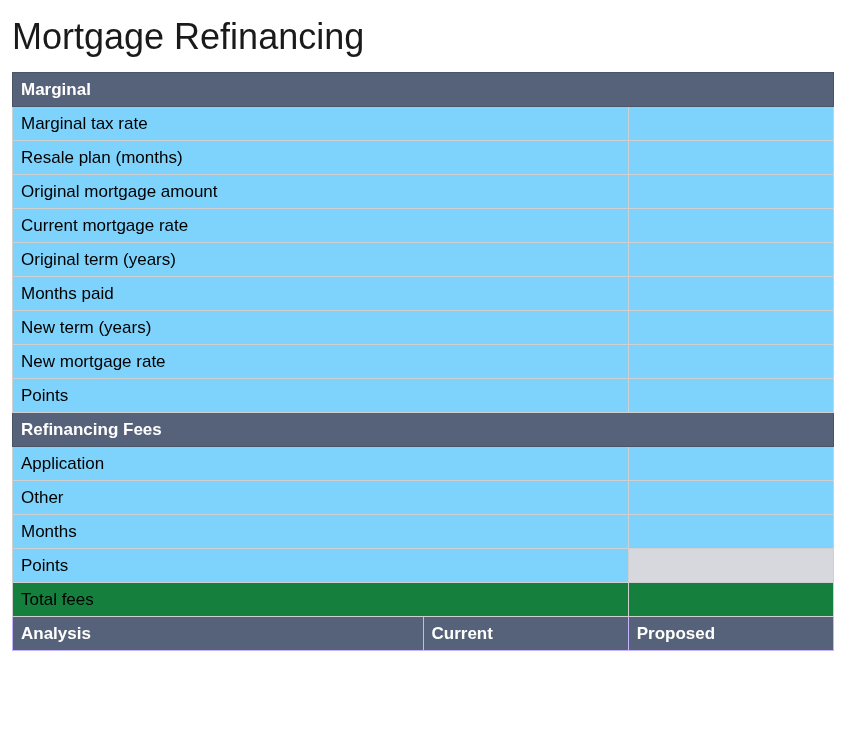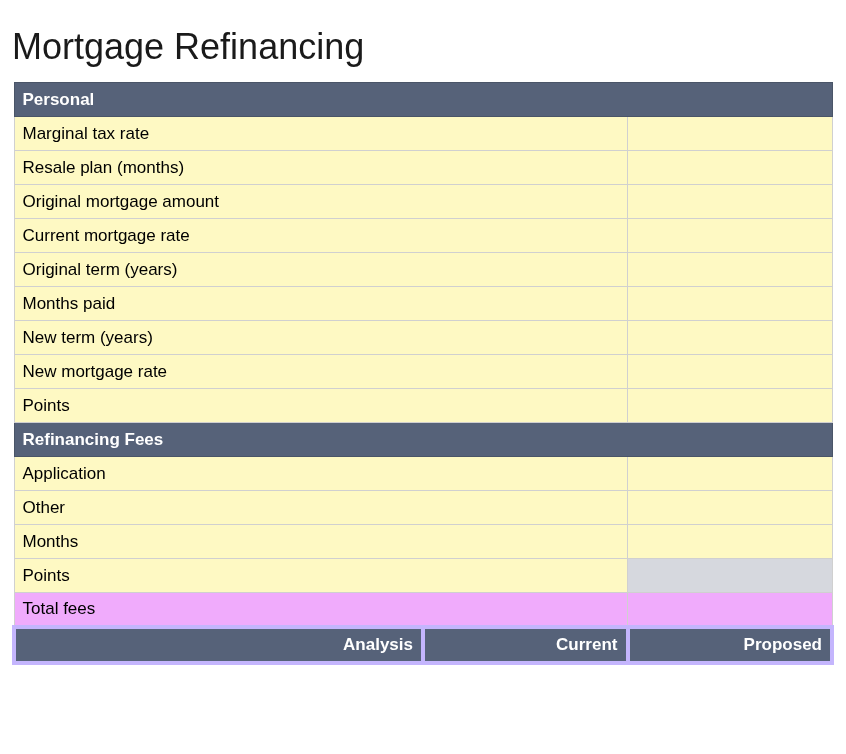--- a/index.html
+++ b/index.html
@@ -11,21 +11,21 @@
     font-family: Tahoma, Verdana, Segoe, sans-serif;
     background: #ffffff;
     padding: 10px 12px;
     width: 846px;
   }
   .title {
     font-size: 36px;
     font-weight: 400;
     color: #1a1a1a;
     margin-bottom: 14px;
-    margin-top: 16px;
+    margin-top: 6px;
   }
   table {
     width: 100%;
     border-collapse: collapse;
     table-layout: fixed;
   }
   td, th {
     border: 1px solid #d0d0d0;
     padding: 6px 8px;
     font-size: 17px;
@@ -34,55 +34,54 @@
     vertical-align: middle;
   }
   .section-header td {
     background: #566279;
     color: #ffffff;
     font-weight: bold;
     font-size: 17px;
     border: 1px solid #4a5568;
   }
   .data-row td {
-    background: #fef9c3;
+    background: #7dd3fc;
     color: #000000;
   }
   .shaded-cell {
     background: #d6d8de !important;
   }
   .shaded-row td {
-    background: #f0abfc;
+    background: #15803d;
   }
   .analysis-header td {
     background: #566279;
     color: #ffffff;
     font-weight: bold;
-    border: 4px solid #c4b5fd;
-    text-align: right;
+    border: 1px solid #c4b5fd;
   }
   .col-label { width: 50%; }
   .col-v1 { width: 25%; }
   .col-v2 { width: 25%; }
 </style>
 </head>
 <body>
 
 <h1 class="title">Mortgage Refinancing</h1>
 
 <table>
   <colgroup>
     <col class="col-label">
     <col class="col-v1">
     <col class="col-v2">
   </colgroup>
 
   <tbody>
       <tr class="section-header">
-    <td colspan="3">Personal</td>
+    <td colspan="3">Marginal</td>
   </tr>
   <tr class="data-row">
     <td colspan="2">Marginal tax rate</td>
     <td></td>
   </tr>
   <tr class="data-row">
     <td colspan="2">Resale plan (months)</td>
     <td></td>
   </tr>
 

